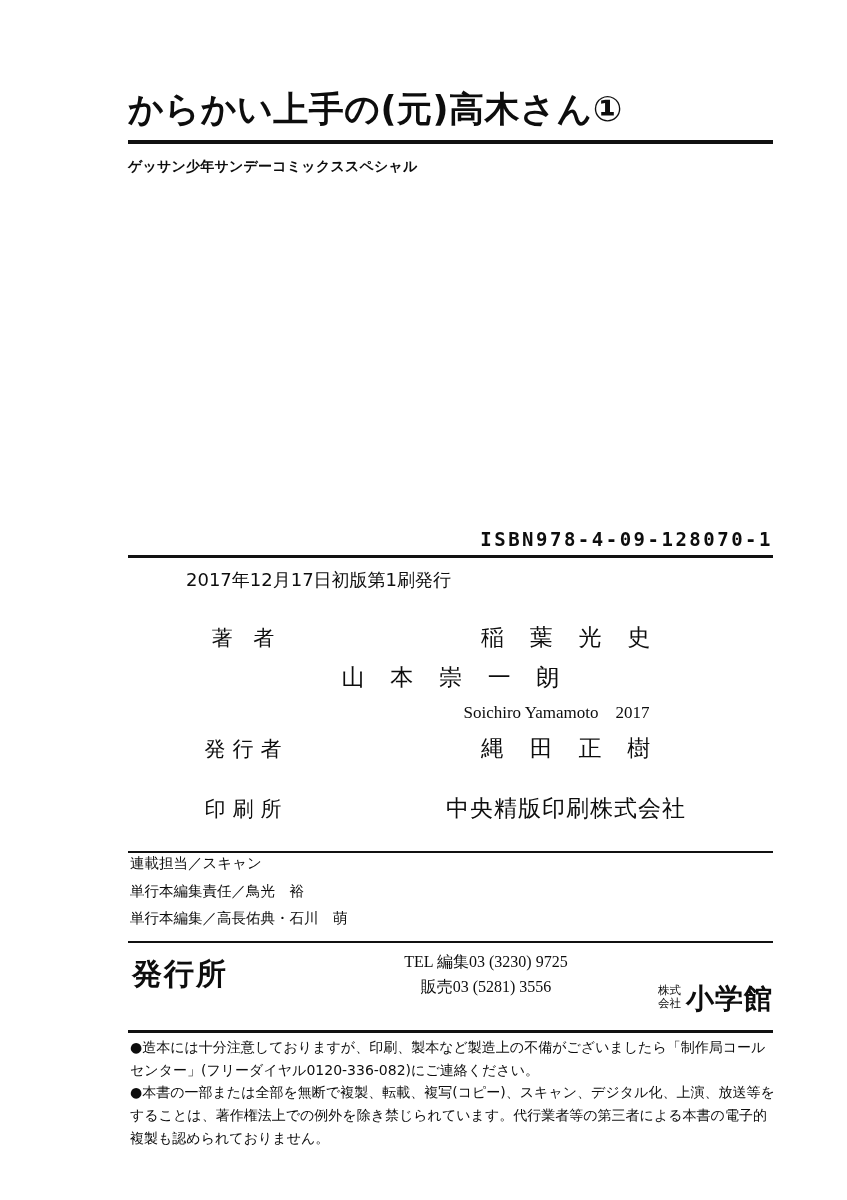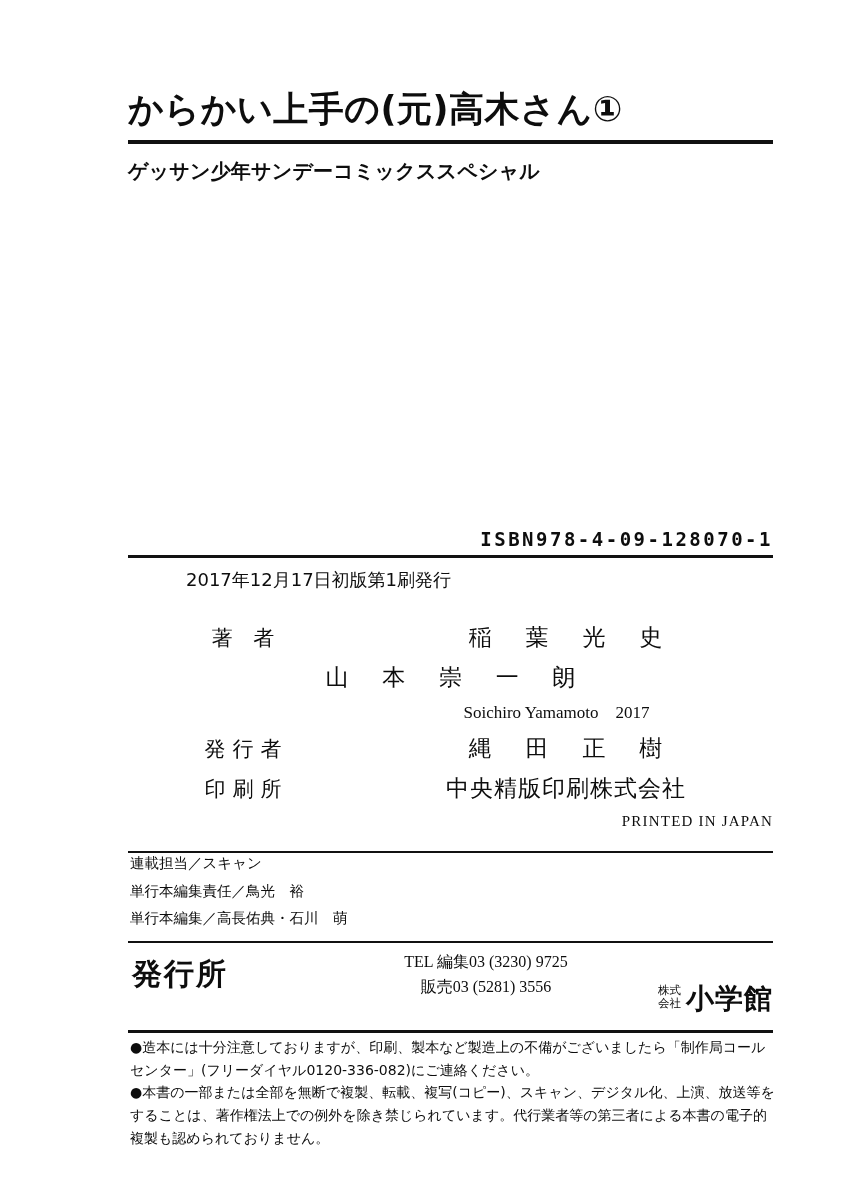--- a/index.html
+++ b/index.html
@@ -39,21 +39,21 @@
   }
   .title-rule {
     margin-top: 10px;
     border-top: 4px solid #111;
     width: 645px;
   }
   .series-label {
     margin-top: 14px;
     font-family: "DejaVu Sans", sans-serif;
     font-weight: bold;
-    font-size: 20px;
+    font-size: 14px;
     letter-spacing: 0.2px;
     white-space: nowrap;
   }
 
   
   .isbn-row {
     position: absolute;
     left: 128px;
     top: 528px;
     width: 645px;
@@ -98,30 +98,31 @@
     text-align: center;
     font-family: "DejaVu Sans", sans-serif;
     font-size: 21px;
     letter-spacing: 7px;
     padding-left: 7px;
     box-sizing: border-box;
   }
   .credit-value {
     flex: 1;
     text-align: center;
-    font-family: Liberation Mono, monospace;
+    font-family: Liberation Serif, serif;
     font-size: 23px;
     font-weight: 500;
     letter-spacing: 10px;
     padding-left: 10px;
     box-sizing: border-box;
   }
   .credit-value.tight {
     letter-spacing: 1px;
     padding-left: 1px;
+    margin-top: 20px;
   }
   .copyright-lines {
     margin: 4px 0 8px 0;
     text-align: center;
     padding-left: 212px;
     font-family: "Liberation Serif", serif;
     font-size: 17px;
     line-height: 1.35;
   }
   .copyright-lines div {
@@ -255,21 +256,20 @@
     <div class="credit-row">
       <div class="credit-label">発行者</div>
       <div class="credit-value">縄 田 正 樹</div>
     </div>
 
     <div class="credit-row">
       <div class="credit-label">印刷所</div>
       <div class="credit-value tight">中央精版印刷株式会社</div>
     </div>
 
-    <div class="printed-in">PRINTED IN JAPAN</div>
   </div>
 
   <div class="thin-rule" id="rule-a"></div>
 
   <div class="staff">
     <div>連載担当／スキャン</div>
     <div>単行本編集責任／鳥光　裕</div>
     <div>単行本編集／高長佑典・石川　萌</div>
   </div>
 

